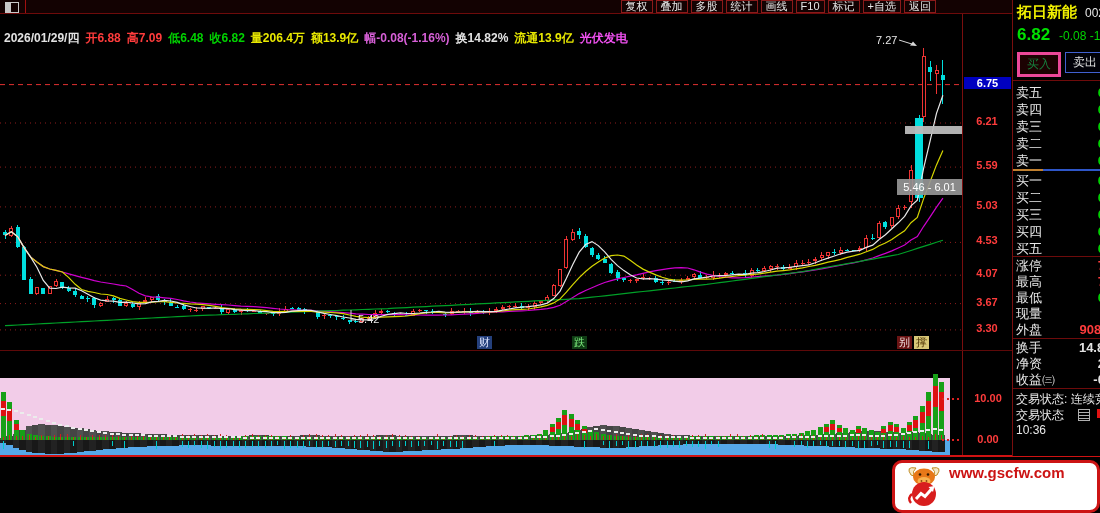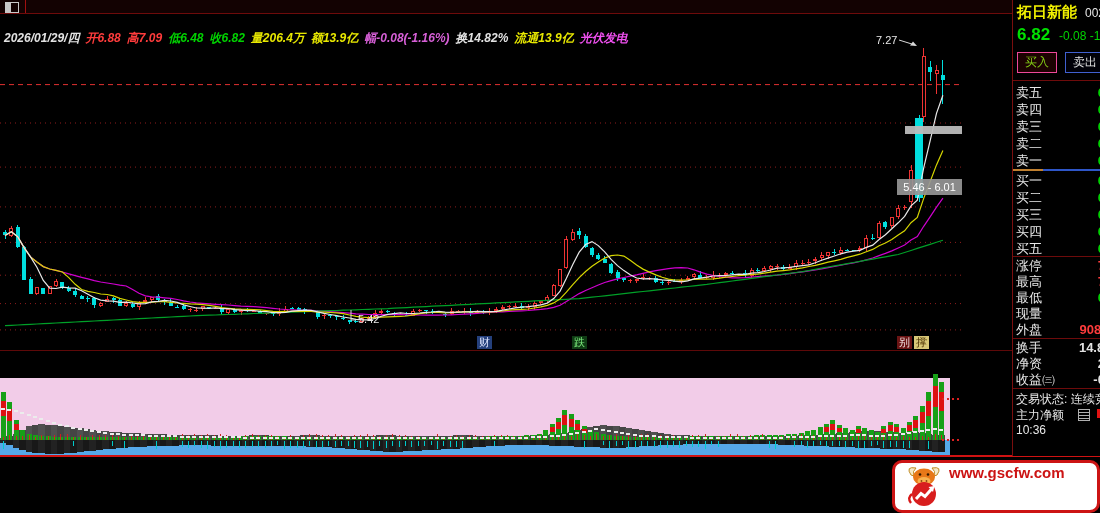--- a/index.html
+++ b/index.html
@@ -15,21 +15,21 @@
   #topbar-left .mi.active{color:#f0f000;}
   #topbar-right{position:absolute;right:76px;top:0;height:13px;display:flex;gap:3px;align-items:center;}
   #topbar-right .mb{font-size:11px;color:#e6e6e6;line-height:11px;padding:0 4px;border:1px solid #8a1a1a;white-space:nowrap;cursor:default;}
   
   #chart-header{position:absolute;left:4px;top:15px;z-index:30;font-size:12px;white-space:nowrap;}
   #chart-header .nm{color:#e6e6e6;}
   .circle-icon{display:inline-block;width:12px;height:12px;border-radius:50%;background:#5a5a5a;color:#d8d8d8;
      font-size:8px;line-height:12px;text-align:center;vertical-align:-2px;margin:0 4px;}
   #ma-list span{margin-right:10px;font-weight:bold;}
   #info-row{position:absolute;left:4px;top:30px;z-index:30;font-size:12px;white-space:nowrap;font-weight:bold;}
-  #info-row span{margin-right:6px;font-style:italic;}
+  #info-row span{margin-right:6px;}
   
   #plot{position:absolute;left:0;top:14px;width:962px;height:336px;overflow:hidden;z-index:5;background:#000;}
   #grid-svg,#overlay-svg{position:absolute;left:0;top:0;}
   #grid-svg{z-index:1;} #candles{position:absolute;left:0;top:0;width:962px;height:336px;z-index:2;}
   #overlay-svg{z-index:3;}
   .gapbox{position:absolute;background:rgba(154,154,154,.94);color:#fff;font-size:11px;z-index:4;
           display:flex;align-items:flex-start;justify-content:center;padding-top:6px;white-space:nowrap;}
   .gapstrip{position:absolute;background:rgba(186,186,186,.95);z-index:4;}
   .gapbox2{position:absolute;background:rgba(150,150,150,.92);color:#fff;font-size:11px;z-index:4;
            line-height:16px;text-align:center;white-space:nowrap;}
@@ -47,21 +47,21 @@
   #ind-blue{position:absolute;left:0;top:72px;width:950px;height:16px;}
   .redtickline{position:absolute;height:2px;width:19px;background:repeating-linear-gradient(90deg,#d22 0 2px,transparent 2px 5px);z-index:7;}
   #footer-line{position:absolute;left:0;top:455px;width:1100px;height:2px;background:#d01212;z-index:8;}
   
   #sidebar{position:absolute;left:1012px;top:0;width:100px;height:456px;background:#000;border-left:1px solid #7a0e0e;z-index:25;}
   #sb-name{position:absolute;left:4px;top:3px;font-size:15px;font-weight:bold;color:#f0f000;white-space:nowrap;}
   #sb-code{position:absolute;left:72px;top:6px;font-size:12px;color:#e6e6e6;white-space:nowrap;}
   #sb-price{position:absolute;left:4px;top:25px;font-size:17px;font-weight:bold;color:#00e000;}
   #sb-chg{position:absolute;left:46px;top:29px;font-size:12px;color:#00d200;white-space:nowrap;}
   .sb-btn{position:absolute;top:52px;width:38px;height:19px;line-height:19px;text-align:center;font-size:12px;}
-  #btn-buy{left:4px;border:1px solid #ec4899;background:#1c0202;color:#84cc16;}
+  #btn-buy{left:4px;border:3px solid #ec4899;background:#1c0202;color:#15803d;}
   #btn-sell{left:52px;border:1px solid #4060d0;background:#010108;color:#e4e4e4;}
   .sb-sep{position:absolute;left:0;width:100px;height:1px;background:#6e0b0b;}
   .sb-row{position:absolute;left:0;width:100px;height:17px;line-height:17px;font-size:13px;white-space:nowrap;}
   .sb-row .lb{position:absolute;left:3px;color:#e8e8e8;}
   .sb-row .vl{position:absolute;right:-10px;width:60px;text-align:right;font-weight:bold;}
   #ordersep{position:absolute;left:0;width:100px;height:2px;background:linear-gradient(90deg,#c08030 0 30px,#2e56c8 30px 100%);}
   .sb-small{font-size:12px;color:#e8e8e8;white-space:nowrap;}
   #mnet-bar{position:absolute;left:84px;top:3px;width:18px;height:9px;background:#e01212;}
   .doc-icon{display:inline-block;width:10px;height:10px;border:1px solid #b0b0b0;vertical-align:-1px;margin-left:3px;
      background:repeating-linear-gradient(180deg,transparent 0 2px,#b0b0b0 2px 3px);}
@@ -75,20 +75,31 @@
 </head>
 <body>
 
 <div id="app">
 
   <div id="topbar">
     <span id="win-icon">
         <span></span>
       </span>
     <span id="topbar-sep"></span>
+    <div id="topbar-right">
+        <span class="mb">复权</span>
+        <span class="mb">叠加</span>
+        <span class="mb">多股</span>
+        <span class="mb">统计</span>
+        <span class="mb">画线</span>
+        <span class="mb">F10</span>
+        <span class="mb">标记</span>
+        <span class="mb">+自选</span>
+        <span class="mb">返回</span>
+      </div>
   </div>
 
   <div id="plot">
     <svg id="grid-svg" width="962" height="336">
         <line x1="0" y1="109.0" x2="962" y2="109.0" stroke="#8e1d1d" stroke-width="1" stroke-dasharray="1 4"></line>
         <line x1="0" y1="153.1" x2="962" y2="153.1" stroke="#8e1d1d" stroke-width="1" stroke-dasharray="1 4"></line>
         <line x1="0" y1="192.9" x2="962" y2="192.9" stroke="#8e1d1d" stroke-width="1" stroke-dasharray="1 4"></line>
         <line x1="0" y1="228.4" x2="962" y2="228.4" stroke="#8e1d1d" stroke-width="1" stroke-dasharray="1 4"></line>
         <line x1="0" y1="261.2" x2="962" y2="261.2" stroke="#8e1d1d" stroke-width="1" stroke-dasharray="1 4"></line>
         <line x1="0" y1="289.6" x2="962" y2="289.6" stroke="#8e1d1d" stroke-width="1" stroke-dasharray="1 4"></line>
@@ -409,20 +420,34 @@
     <div id="tags">
         <span class="tag" style="left: 477px; top: 322px; background: rgb(36, 64, 124); color: rgb(223, 230, 255);">财</span>
         <span class="tag" style="left: 572px; top: 322px; background: rgb(15, 60, 20); color: rgb(124, 232, 124);">跌</span>
         <span class="tag" style="left: 897px; top: 322px; background: rgb(106, 20, 20); color: rgb(240, 224, 224);">别</span>
         <span class="tag" style="left: 914px; top: 322px; background: rgb(216, 200, 120); color: rgb(74, 48, 0);">撑</span>
       </div>
   </div>
 
   <div id="info-row"><span style="color: rgb(226, 226, 226);">2026/01/29/四</span><span style="color: rgb(255, 60, 60);">开6.88</span><span style="color: rgb(255, 60, 60);">高7.09</span><span style="color: rgb(0, 210, 0);">低6.48</span><span style="color: rgb(0, 210, 0);">收6.82</span><span style="color: rgb(232, 232, 0);">量206.4万</span><span style="color: rgb(232, 232, 0);">额13.9亿</span><span style="color: rgb(214, 95, 214);">幅-0.08(-1.16%)</span><span style="color: rgb(226, 226, 226);">换14.82%</span><span style="color: rgb(232, 232, 0);">流通13.9亿</span><span style="color: rgb(240, 80, 240);">光伏发电</span></div>
 
+  <div id="axis-strip">
+    <div id="ytick-hl" style="top: 62.606px;">6.75</div>
+    <div id="yticks">
+        <div class="ytick" style="top: 101px;">6.21</div>
+        <div class="ytick" style="top: 145.082px;">5.59</div>
+        <div class="ytick" style="top: 184.898px;">5.03</div>
+        <div class="ytick" style="top: 220.448px;">4.53</div>
+        <div class="ytick" style="top: 253.154px;">4.07</div>
+        <div class="ytick" style="top: 281.594px;">3.67</div>
+        <div class="ytick" style="top: 307.901px;">3.30</div>
+      </div>
+    <div class="ytick" id="ind-ax-top" style="top:378px;width:50px;">10.00</div>
+    <div class="ytick" id="ind-ax-zero" style="top:419px;width:50px;">0.00</div>
+  </div>
 
   <div id="ind-sep"></div>
   <div id="indicator">
     <div id="ind-pink" style="background: rgb(242, 204, 232);"></div>
     <div id="ind-blue" style="background: rgb(85, 168, 232);"></div>
     <div id="ind-bars">
         <div style="position: absolute; left: 0px; top: 70px; width: 7px; height: 2px; background: rgb(80, 80, 80);"></div>
         <div style="position: absolute; left: 0px; top: 72px; width: 7px; height: 3px; background: rgb(34, 34, 34);"></div>
         <div style="position: absolute; left: 1px; top: 24px; width: 5px; height: 48px; background: rgb(23, 160, 23);"></div>
         <div style="position: absolute; left: 1px; top: 32.6px; width: 5px; height: 15.4px; background: rgb(221, 17, 17);"></div>
@@ -1367,21 +1392,21 @@
           <span class="vl" style="color:#e2e2e2">2.86</span>
         </div>
         <div class="sb-row" style="top: 372px; height: 16px; line-height: 16px;">
           <span class="lb">收益㈢</span>
           <span class="vl" style="color:#e2e2e2">-0.08</span>
         </div>
       </div>
     <div class="sb-sep" style="top:388px;"></div>
     <div class="sb-small" style="position:absolute;left:3px;top:391px;">交易状态: 连续竞价</div>
     <div style="position:absolute;left:0;top:406px;width:100px;height:16px;">
-      <span class="sb-small" style="position:absolute;left:3px;top:1px;">主力净额</span>
+      <span class="sb-small" style="position:absolute;left:3px;top:1px;">交易状态</span>
       <span class="doc-icon" style="position:absolute;left:62px;top:3px;"></span>
       <span id="mnet-bar"></span>
     </div>
     <div class="sb-row" style="top:422px;">
       <span class="lb" style="font-size:12px;">10:36</span>
       <span class="vl" style="color:#00d200;font-size:12px;">6.79</span>
     </div>
     <div class="sb-row" style="top:438px;">
       <span class="vl" style="color:#00d200;font-size:12px;">6.78</span>
     </div>

